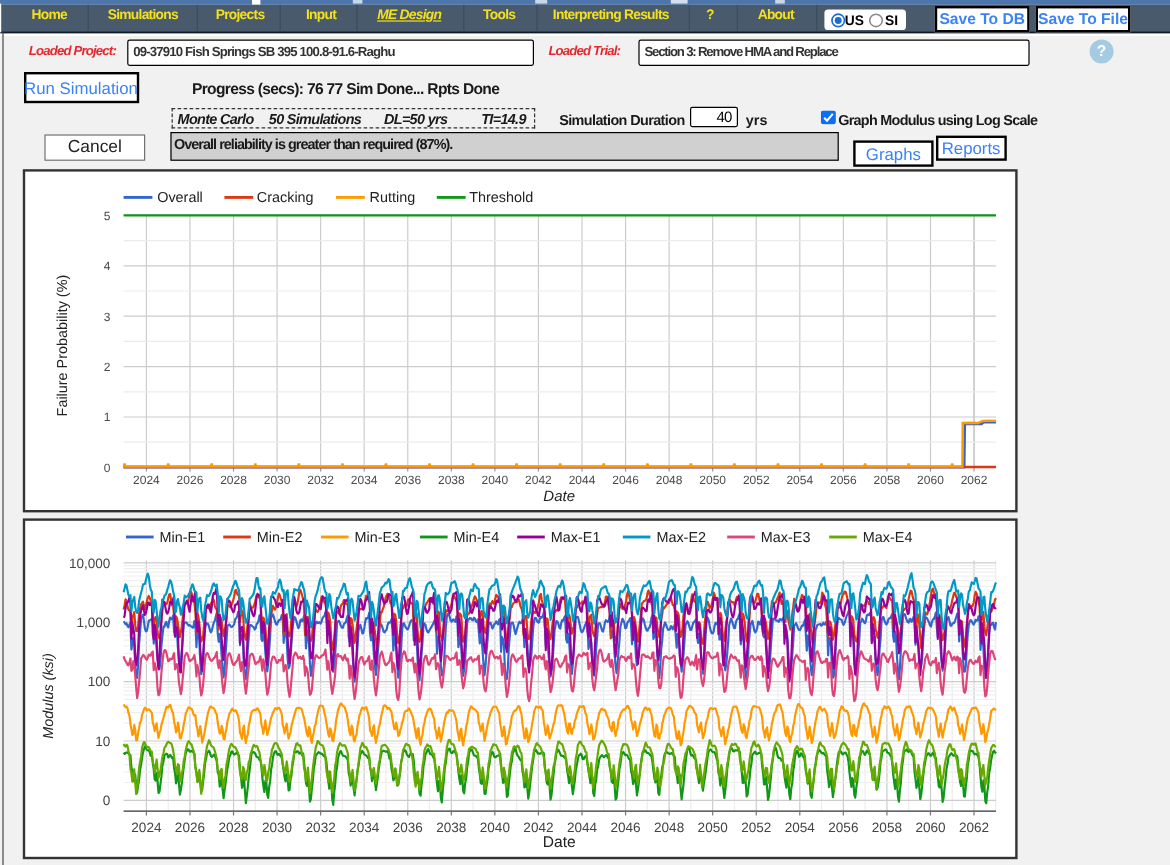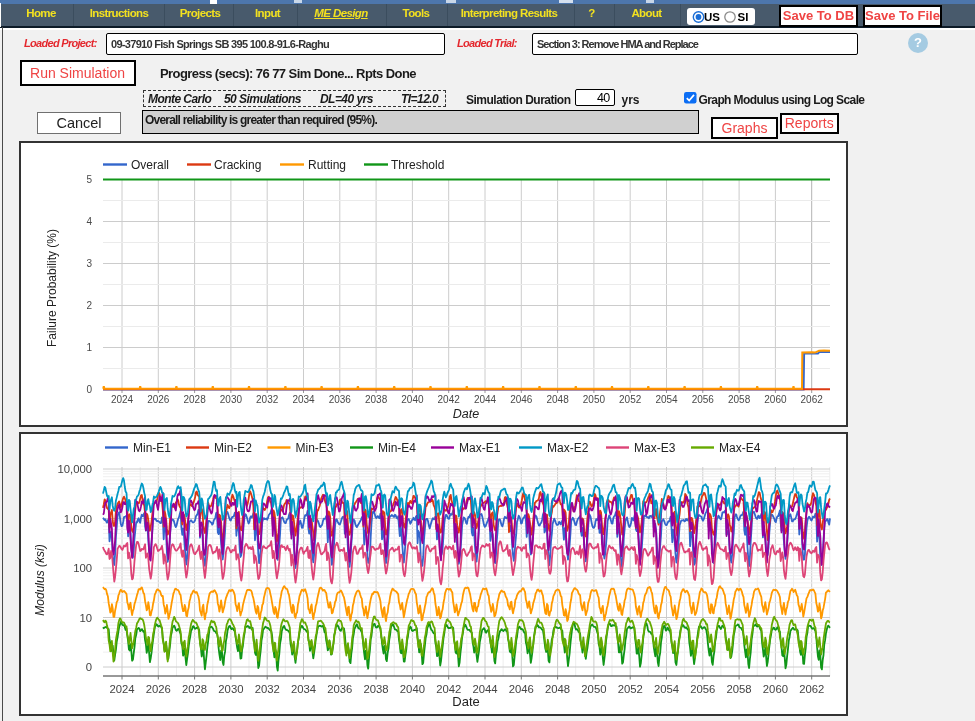--- a/index.html
+++ b/index.html
@@ -1,38 +1,38 @@
 <!DOCTYPE html>
 <html><head><meta charset="utf-8"><style>
 *{margin:0;padding:0;box-sizing:border-box}
 body{width:975px;height:721px;background:#f1f1f1;font-family:"Liberation Sans",sans-serif;position:relative;overflow:hidden}
 .abs{position:absolute}
 .nav-it{position:absolute;top:4px;transform:translateX(-50%);color:#f3e11f;font-size:11.5px;letter-spacing:-0.6px;font-weight:bold;line-height:19px;white-space:nowrap}
 .nav-it.me{font-style:italic;text-decoration:underline}
 .nav-sep{position:absolute;top:3.5px;width:1px;height:22.5px;background:#3b4d5e}
 .redlab{position:absolute;color:#e4282e;font-weight:bold;font-style:italic;font-size:11px;letter-spacing:-0.7px}
 .inp{position:absolute;background:#fff;border:1px solid #000000;border-radius:2px;font-size:11px;letter-spacing:-0.7px;font-weight:bold;color:#333;padding:0 4px;display:flex;align-items:center}
-.btn{position:absolute;background:#fff;border:2px solid #000;color:#ef4444;display:flex;align-items:center;justify-content:center;font-size:14px;white-space:nowrap}
+.btn{position:absolute;background:#fff;border:2px solid #000;color:#3b82f6;display:flex;align-items:center;justify-content:center;font-size:14px;white-space:nowrap}
 .blab{position:absolute;font-weight:bold;color:#1a1a1a}
 svg text{font-family:"Liberation Sans",sans-serif}
 </style></head>
 <body>
 
 <div class="abs" style="left:0;top:0;width:975px;height:3.5px;background:#4d76ac"></div>
 <div class="abs" style="left:210px;top:0;width:7px;height:3.5px;background:#fff"></div>
 <div class="abs" style="left:294px;top:0;width:8px;height:2.5px;background:#c9d7e8"></div>
 <div class="abs" style="left:446px;top:0;width:10px;height:2.5px;background:#c9d7e8"></div>
 <div class="abs" style="left:559px;top:0;width:14px;height:2.5px;background:#d5e0ee"></div>
 <div class="abs" style="left:646px;top:0;width:8px;height:2.5px;background:#c9d7e8"></div>
 
 <div class="abs" style="left:0;top:3.5px;width:975px;height:22.5px;background:#485a6c"></div>
 <div class="abs" style="left:0;top:26px;width:975px;height:1.8px;background:#0d1b28"></div>
 <div class="abs" style="left:0;top:27.8px;width:975px;height:2.2px;background:#ffffff"></div>
 <div class="nav-it" style="left:41.0px">Home</div>
-<div class="nav-it" style="left:119.0px">Instructions</div>
+<div class="nav-it" style="left:119.0px">Simulations</div>
 <div class="nav-it" style="left:200.0px">Projects</div>
 <div class="nav-it" style="left:267.5px">Input</div>
 <div class="nav-it me" style="left:341.0px">ME Design</div>
 <div class="nav-it" style="left:416.0px">Tools</div>
 <div class="nav-it" style="left:509.0px">Interpreting Results</div>
 <div class="nav-it" style="left:591.5px">?</div>
 <div class="nav-it" style="left:646.5px">About</div>
 <div class="nav-sep" style="left:72.7px"></div>
 <div class="nav-sep" style="left:163.8px"></div>
 <div class="nav-sep" style="left:232.5px"></div>
@@ -56,41 +56,41 @@
 
 <div class="abs" style="left:0;top:2.5px;width:1.2px;height:24px;background:#fff"></div>
 <div class="abs" style="left:1.5px;top:27px;width:1.7px;height:694px;background:#4a4a4a"></div>
 
 <div class="redlab" style="left:24px;top:37px">Loaded Project:</div>
 <div class="inp" style="left:106px;top:32.5px;width:339px;height:22.5px">09-37910 Fish Springs SB 395 100.8-91.6-Raghu</div>
 <div class="redlab" style="left:457px;top:37px">Loaded Trial:</div>
 <div class="inp" style="left:532px;top:32.5px;width:326px;height:22.5px;letter-spacing:-1px">Section 3: Remove HMA and Replace</div>
 <div class="abs" style="left:908px;top:32.5px;width:20px;height:20px;border-radius:50%;background:#a5cbe2;color:#fff;font-weight:bold;font-size:13px;text-align:center;line-height:20px">?</div>
 
-<div class="btn" style="left:19.5px;top:60px;width:116px;height:25.5px">Run Simulation</div>
+<div class="btn" style="left:19.5px;top:60px;width:96px;height:25.5px">Run Simulation</div>
 <div class="blab" style="left:160px;top:66px;font-size:13px;letter-spacing:-0.57px">Progress (secs): 76 77 Sim Done... Rpts Done</div>
 
 <div class="abs" style="left:143px;top:89.5px;width:303px;height:17.5px;border:1.4px dashed #333"></div>
 <div class="blab" style="left:148px;top:92px;font-size:12px;letter-spacing:-0.55px;font-style:italic">Monte Carlo</div>
 <div class="blab" style="left:224px;top:92px;font-size:12px;letter-spacing:-0.55px;font-style:italic">50 Simulations</div>
-<div class="blab" style="left:320px;top:92px;font-size:12px;letter-spacing:-0.55px;font-style:italic">DL=40 yrs</div>
-<div class="blab" style="left:401px;top:92px;font-size:12px;letter-spacing:-0.55px;font-style:italic">TI=12.0</div>
+<div class="blab" style="left:320px;top:92px;font-size:12px;letter-spacing:-0.55px;font-style:italic">DL=50 yrs</div>
+<div class="blab" style="left:401px;top:92px;font-size:12px;letter-spacing:-0.55px;font-style:italic">TI=14.9</div>
 <div class="blab" style="left:466px;top:92.5px;font-size:12px;letter-spacing:-0.5px">Simulation Duration</div>
 <div class="inp" style="left:574.5px;top:89px;width:40px;height:17px;justify-content:flex-end;font-weight:normal;font-size:12.5px;color:#000">40</div>
 <div class="blab" style="left:621.5px;top:92.5px;font-size:12px">yrs</div>
 
 <svg class="abs" style="left:684px;top:91.5px" width="13" height="12" viewBox="0 0 13 12">
 <rect x="0" y="0" width="12.5" height="11.5" rx="2.2" fill="#0c6ef4"></rect>
 <path d="M2.8 6.1 L5.2 8.6 L10 2.9" fill="none" stroke="#fff" stroke-width="1.7"></path>
 </svg>
 <div class="blab" style="left:698.5px;top:92.5px;font-size:12px;letter-spacing:-0.6px">Graph Modulus using Log Scale</div>
 
 <div class="abs btn" style="left:37px;top:111.5px;width:84px;height:22.5px;border:1px solid #707070;font-size:14.5px;color:#222">Cancel</div>
 <div class="abs" style="left:142px;top:110px;width:557px;height:24px;background:#d0d0d0;border:1px solid #000"></div>
-<div class="blab" style="left:145px;top:112.5px;font-size:12px;letter-spacing:-0.8px">Overall reliability is greater than required (95%).</div>
+<div class="blab" style="left:145px;top:112.5px;font-size:12px;letter-spacing:-0.8px">Overall reliability is greater than required (87%).</div>
 <div class="btn" style="left:711px;top:117px;width:67px;height:21.5px">Graphs</div>
 <div class="btn" style="left:779.5px;top:112.5px;width:59.5px;height:21.5px">Reports</div>
 
 <svg class="abs" style="left:0;top:0" width="975" height="721" viewBox="0 0 975 721">
 <rect x="20" y="142" width="827" height="284" fill="#fff" stroke="#333" stroke-width="2"></rect>
 <line x1="122.0" y1="179.5" x2="122.0" y2="389.5" stroke="#cccccc"></line>
 <line x1="158.3" y1="179.5" x2="158.3" y2="389.5" stroke="#cccccc"></line>
 <line x1="194.6" y1="179.5" x2="194.6" y2="389.5" stroke="#cccccc"></line>
 <line x1="230.9" y1="179.5" x2="230.9" y2="389.5" stroke="#cccccc"></line>
 <line x1="267.2" y1="179.5" x2="267.2" y2="389.5" stroke="#cccccc"></line>

